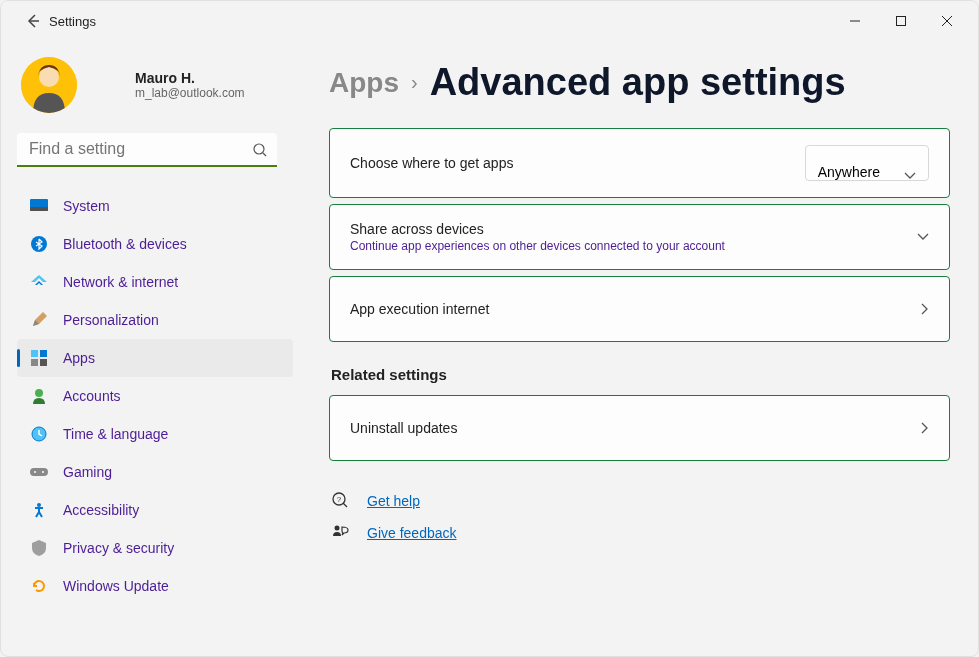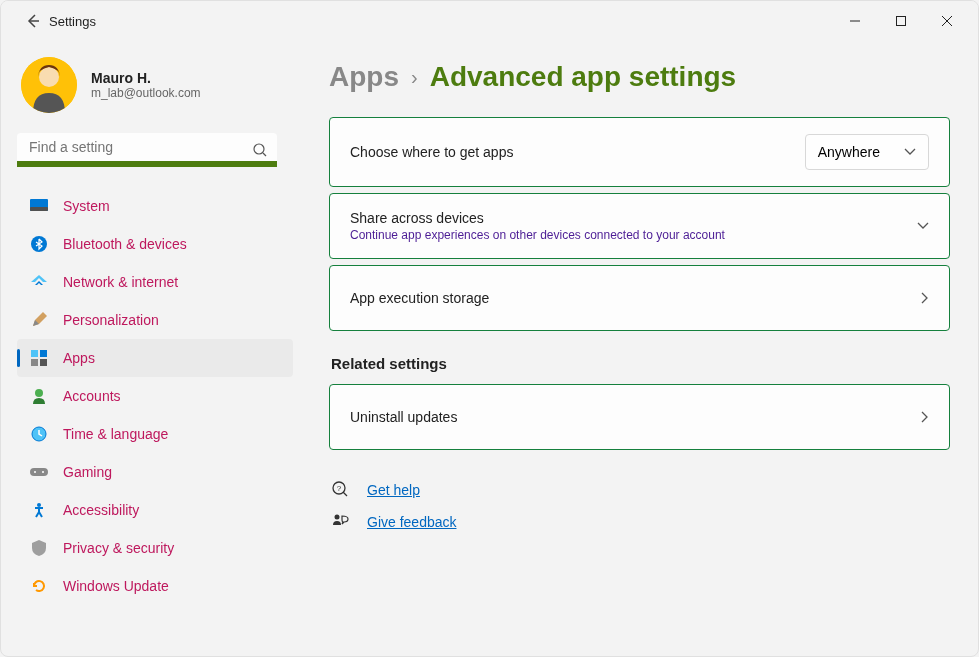--- a/index.html
+++ b/index.html
@@ -7,50 +7,50 @@
     
     .titlebar { height: 40px; display: flex; align-items: center; padding: 0 8px 0 16px; background: #f3f3f3; }
     .titlebar-back { width: 32px; height: 32px; display: flex; align-items: center; justify-content: center; border: none; background: transparent; cursor: pointer; border-radius: 4px; }
     .titlebar-title { font-size: 13px; color: #222; }
     .titlebar-spacer { flex: 1; }
     .win-btn { width: 46px; height: 32px; border: none; background: transparent; cursor: pointer; display: flex; align-items: center; justify-content: center; }
     
     .main-area { display: flex; height: 617px; }
     
     .sidebar { width: 300px; padding: 16px 8px 16px 16px; overflow-y: auto; }
-    .profile { display: flex; align-items: center; margin-bottom: 20px; padding-left: 4px; }
+    .profile { display: flex; align-items: center; margin-bottom: 20px; padding-left: 4px; gap: 44px; }
     .avatar { width: 56px; height: 56px; border-radius: 50%; background: #ffc107; display: flex; align-items: center; justify-content: center; overflow: hidden; }
     .profile-text { margin-left: 14px; }
     .profile-name { font-size: 14px; font-weight: 600; color: #222; }
     .profile-email { font-size: 12px; color: #666; }
     
     .search-box { position: relative; margin-bottom: 20px; width: 260px; }
-    .search-input { width: 100%; height: 34px; padding: 0 36px 0 12px; border: none; border-bottom: 6px solid #4d7c0f; background: #fdfdfd; border-radius: 4px 4px 0 0; font-size: 14px; color: #666; }
+    .search-input { width: 100%; height: 34px; padding: 0 36px 0 12px; border: none; border-bottom: 2px solid #4d7c0f; background: #fdfdfd; border-radius: 4px 4px 0 0; font-size: 16px; color: #666; }
     .search-icon-wrap { position: absolute; right: 10px; top: 50%; transform: translateY(-50%); }
     
     .nav { list-style: none; }
-    .nav-item { display: flex; align-items: center; height: 38px; padding: 0 12px; border-radius: 4px; cursor: pointer; font-size: 14px; color: #be185d; position: relative; }
+    .nav-item { display: flex; align-items: center; height: 38px; padding: 0 12px; border-radius: 4px; cursor: pointer; font-size: 14px; color: #4c1d95; position: relative; }
     .nav-item.active { background: #eaeaea; }
     .nav-item.active::before { content: ""; position: absolute; left: 0; top: 10px; bottom: 10px; width: 3px; background: #0067c0; border-radius: 2px; }
     .nav-icon { width: 20px; height: 20px; margin-right: 14px; display: flex; align-items: center; justify-content: center; }
     
     .content { flex: 1; padding: 20px 28px 16px 28px; overflow-y: auto; }
     .breadcrumb { display: flex; align-items: center; gap: 12px; margin-bottom: 24px; }
     .bc-parent { font-size: 28px; font-weight: 600; color: #888; cursor: pointer; }
     .bc-sep { font-size: 20px; color: #888; }
-    .bc-current { font-size: 28px; font-weight: 600; color: #4d7c0f; }
+    .bc-current { font-size: 38px; font-weight: 600; color: #0f172a; }
     
     .card { background: #fdfdfd; border: 1px solid #15803d; border-radius: 4px; margin-bottom: 6px; }
     .card-row { display: flex; align-items: center; padding: 16px 20px; min-height: 64px; cursor: pointer; }
     .card-text { flex: 1; }
     .card-title { font-size: 14px; color: #222; }
     .card-sub { font-size: 12px; color: #4c1d95; margin-top: 2px; }
     .card-action { display: flex; align-items: center; }
     
-    .dropdown { height: 36px; padding: 0 12px; background: #fefefe; border: 1px solid #d8d8d8; border-radius: 4px; display: flex; align-items: center; gap: 24px; cursor: pointer; font-size: 14px; }
+    .dropdown { height: 36px; padding: 0 12px; background: #fefefe; border: 1px solid #d8d8d8; border-radius: 4px; display: flex; align-items: flex-end; gap: 24px; cursor: pointer; font-size: 14px; }
     
     .section-header { font-size: 15px; font-weight: 600; color: #222; margin: 24px 0 12px 2px; }
     
     .help-links { margin-top: 24px; }
     .help-link { display: flex; align-items: center; gap: 16px; padding: 6px 2px; cursor: pointer; }
     .help-link-text { font-size: 14px; color: #0067c0; text-decoration: underline; }
     .help-icon { width: 20px; height: 20px; display: flex; align-items: center; justify-content: center; }
     
     svg { display: block; }
   </style>
@@ -250,21 +250,21 @@
           <svg width="12" height="8" viewBox="0 0 12 8">
               <path d="M1 1 L6 6 L11 1" fill="none" stroke="#555" stroke-width="1.3"></path>
             </svg>
         </div>
       </div>
     </div>
 
     <div class="card">
       <div class="card-row">
         <div class="card-text">
-          <div class="card-title">App execution storage</div>
+          <div class="card-title">App execution internet</div>
         </div>
         <div class="card-action">
           <svg width="8" height="12" viewBox="0 0 8 12">
               <path d="M1 1 L6 6 L1 11" fill="none" stroke="#555" stroke-width="1.3"></path>
             </svg>
         </div>
       </div>
     </div>
 
 

